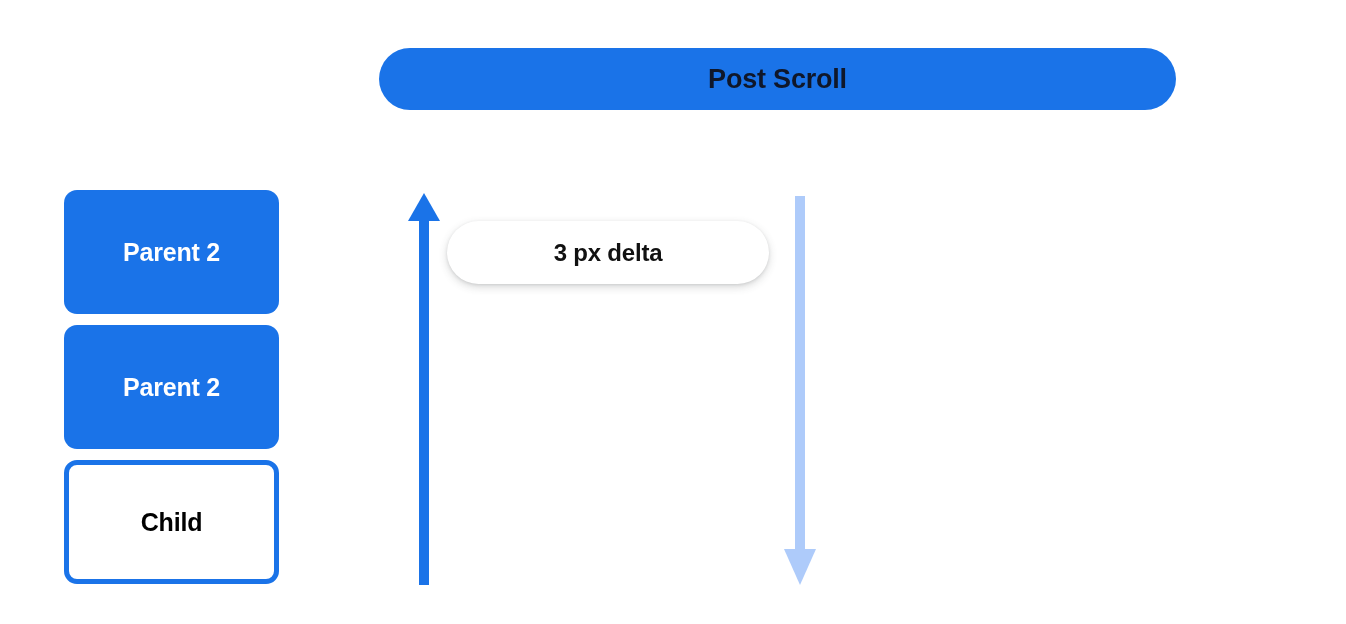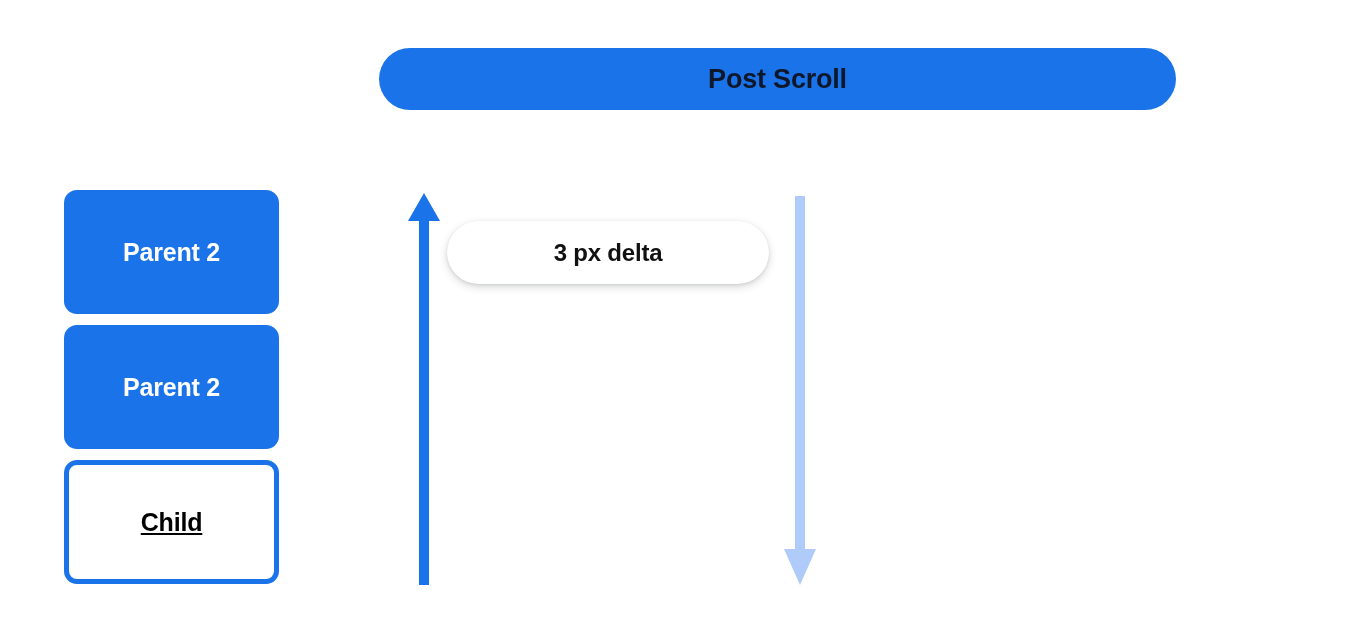--- a/index.html
+++ b/index.html
@@ -66,21 +66,20 @@
   }
   .stack-box.filled .label {
     color: #ffffff;
     font-size: 25px;
     font-weight: bold;
     letter-spacing: -0.2px;
   }
   .stack-box.outlined {
     background: #ffffff;
     border: 5px solid #1a73e8;
-    text-decoration: underline;
   }
   .stack-box.outlined .label {
     color: #000000;
     font-size: 25px;
     font-weight: bold;
     letter-spacing: -0.2px;
   }
 
   
   .arrow {

